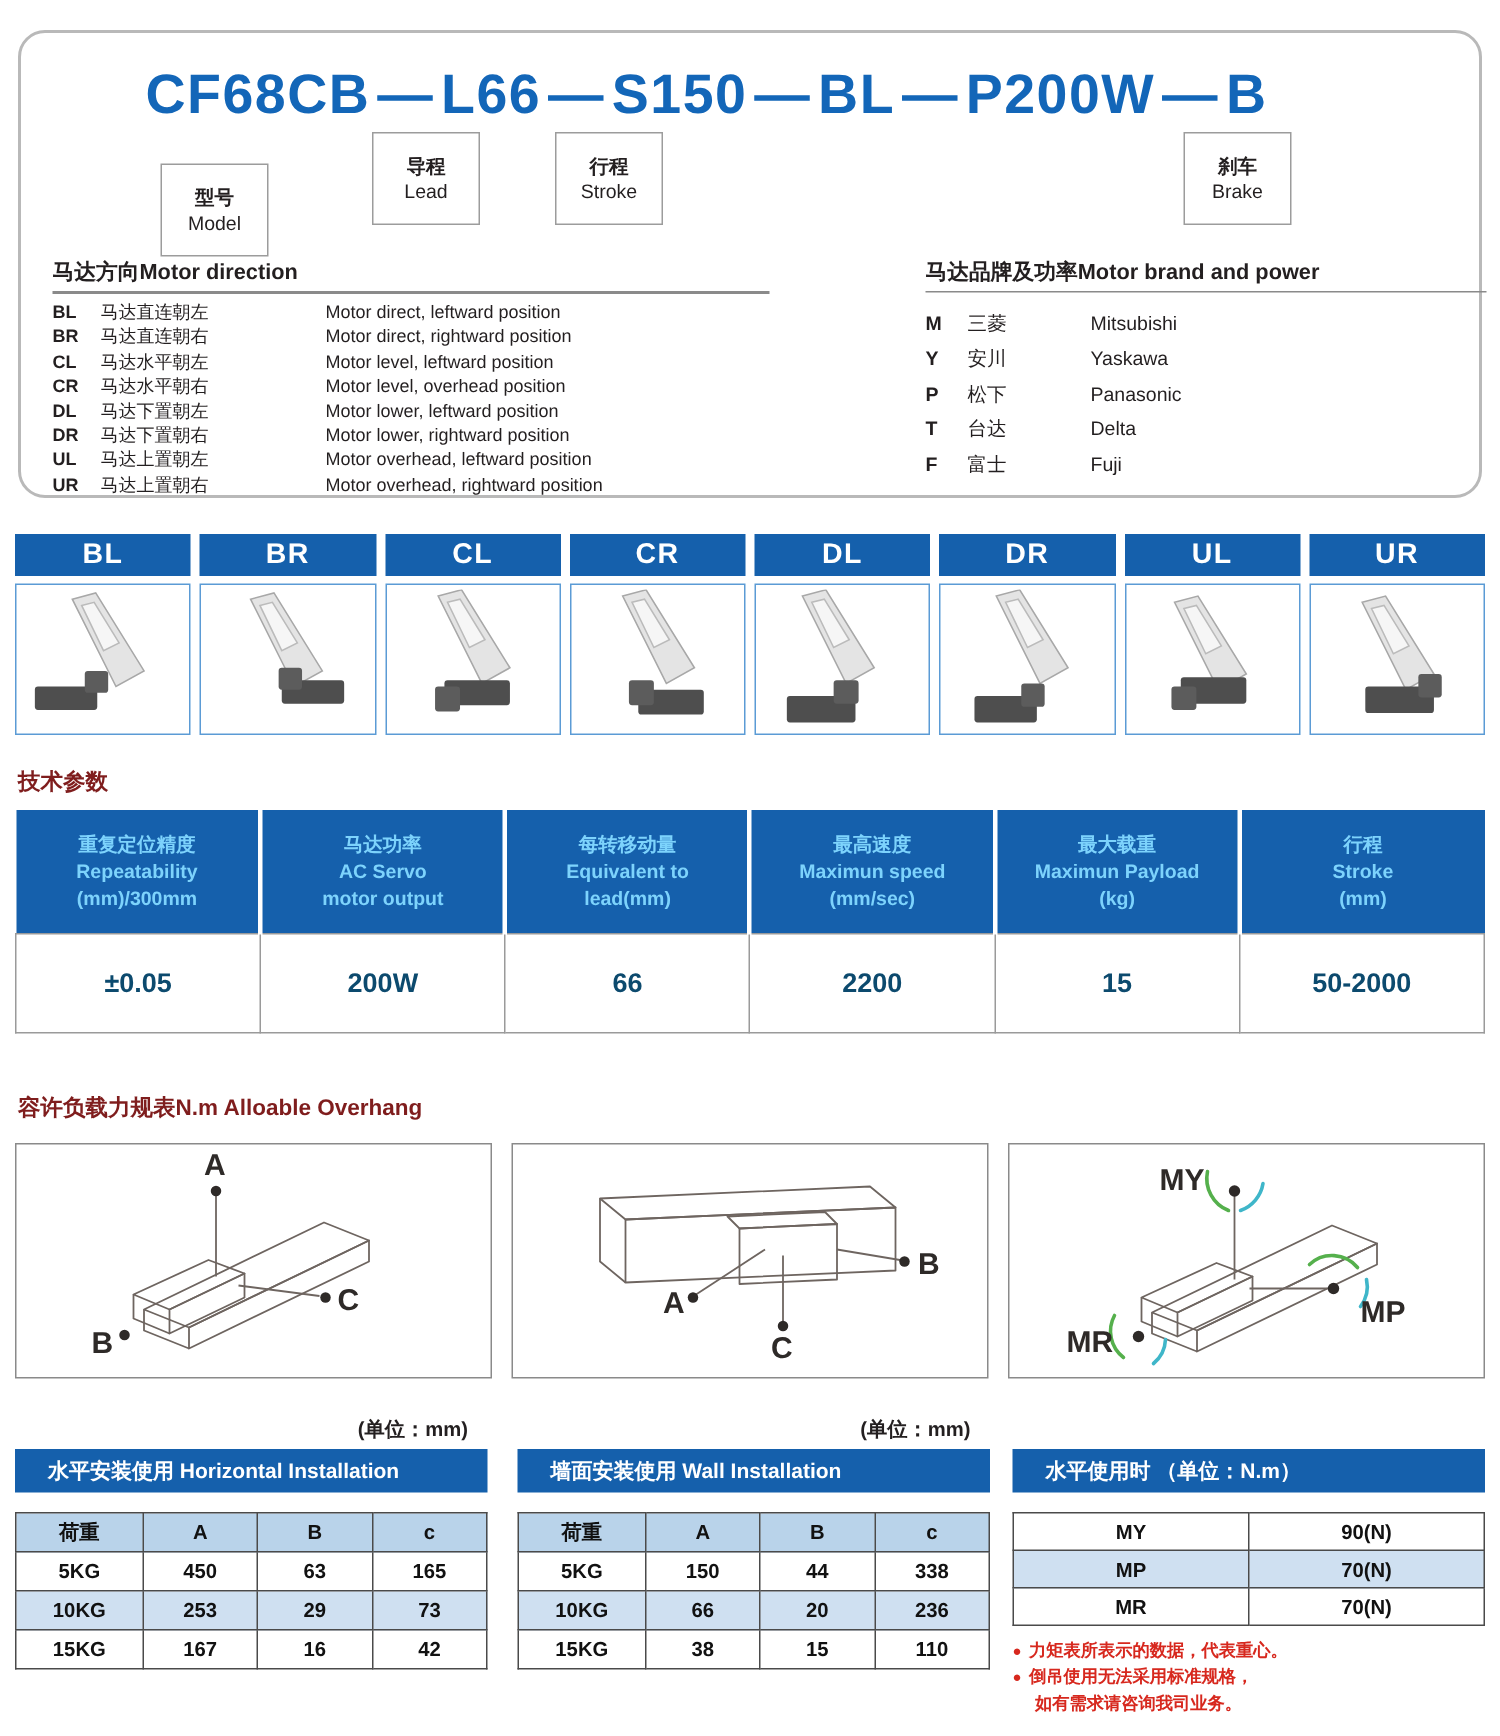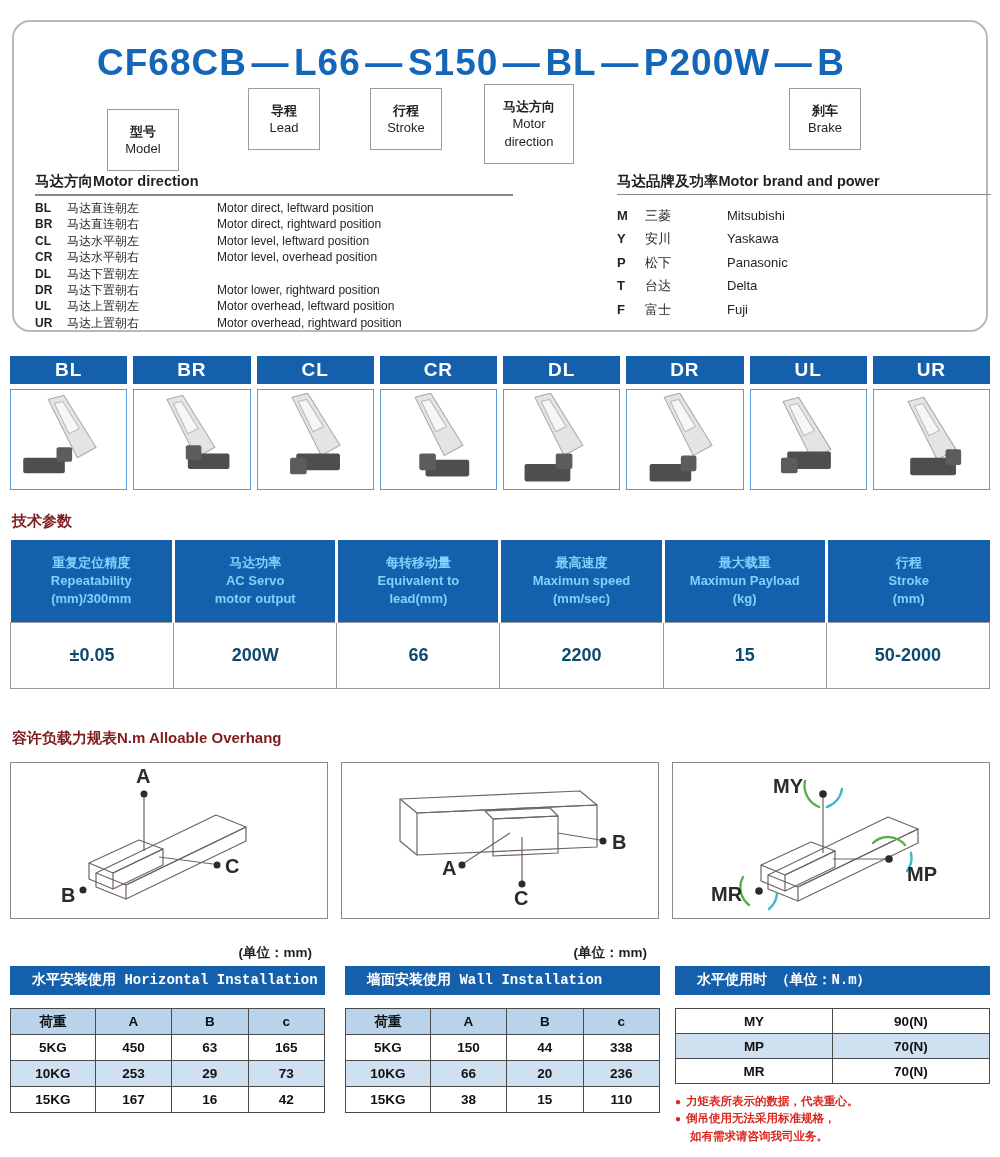--- a/index.html
+++ b/index.html
@@ -69,21 +69,21 @@
 
   
   .unit-mm { position:absolute; top:944px; font-size:13.5px; font-weight:bold; text-align:right; }
   .u1 { left:10px; width:302px; }
   .u2 { left:345px; width:302px; }
 
   
   .bcol { position:absolute; top:966px; width:315px; }
   .bc1 { left:10px; } .bc2 { left:345px; } .bc3 { left:675px; }
   .bar { height:29px; background:#1560ac; color:#fff; font-weight:bold; font-size:14px;
-         line-height:29px; padding-left:22px;font-family:Liberation Mono, monospace; }
+         line-height:29px; padding-left:22px; }
   .btable { width:100%; border-collapse:collapse; margin-top:13px; table-layout:fixed; }
   .btable td { border:1px solid #4a4a4a; height:26px; text-align:center;
                font-size:13.5px; font-weight:bold; color:#111; }
   .btable tr.hdr td { background:#b9d3ea; }
   .btable tr.alt td { background:#cfe0f1; }
   .btable col.c0 { width:27%; }
   .ttable td { height:25px; }
   .notes { margin-top:9px; color:#d7281e; font-size:11.5px; font-weight:bold; line-height:1.5; }
   .note-row { display:flex; gap:5px; }
   .note-row .blt { font-size:10px; line-height:17px; }
@@ -114,24 +114,20 @@
       <div class="en">Model</div>
     </div>
     <div class="label-box lb2">
       <div class="zh">导程</div>
       <div class="en">Lead</div>
     </div>
     <div class="label-box lb3">
       <div class="zh">行程</div>
       <div class="en">Stroke</div>
     </div>
-    <div class="label-box lb4">
-      <div class="zh">马达方向</div>
-      <div class="en">Motor direction</div>
-    </div>
     <div class="label-box lb6">
       <div class="zh">刹车</div>
       <div class="en">Brake</div>
     </div>
 
     <div class="list-block md-block">
       <div class="list-title">马达方向Motor direction</div>
       <hr class="list-rule">
       <div class="md-row">
         <span class="code">BL</span>
@@ -149,20 +145,21 @@
         <span>Motor level, leftward position</span>
       </div>
       <div class="md-row">
         <span class="code">CR</span>
         <span>马达水平朝右</span>
         <span>Motor level, overhead position</span>
       </div>
       <div class="md-row">
         <span class="code">DL</span>
         <span>马达下置朝左</span>
+        <span>Motor lower, leftward position</span>
       </div>
       <div class="md-row">
         <span class="code">DR</span>
         <span>马达下置朝右</span>
         <span>Motor lower, rightward position</span>
       </div>
       <div class="md-row">
         <span class="code">UL</span>
         <span>马达上置朝左</span>
         <span>Motor overhead, leftward position</span>

